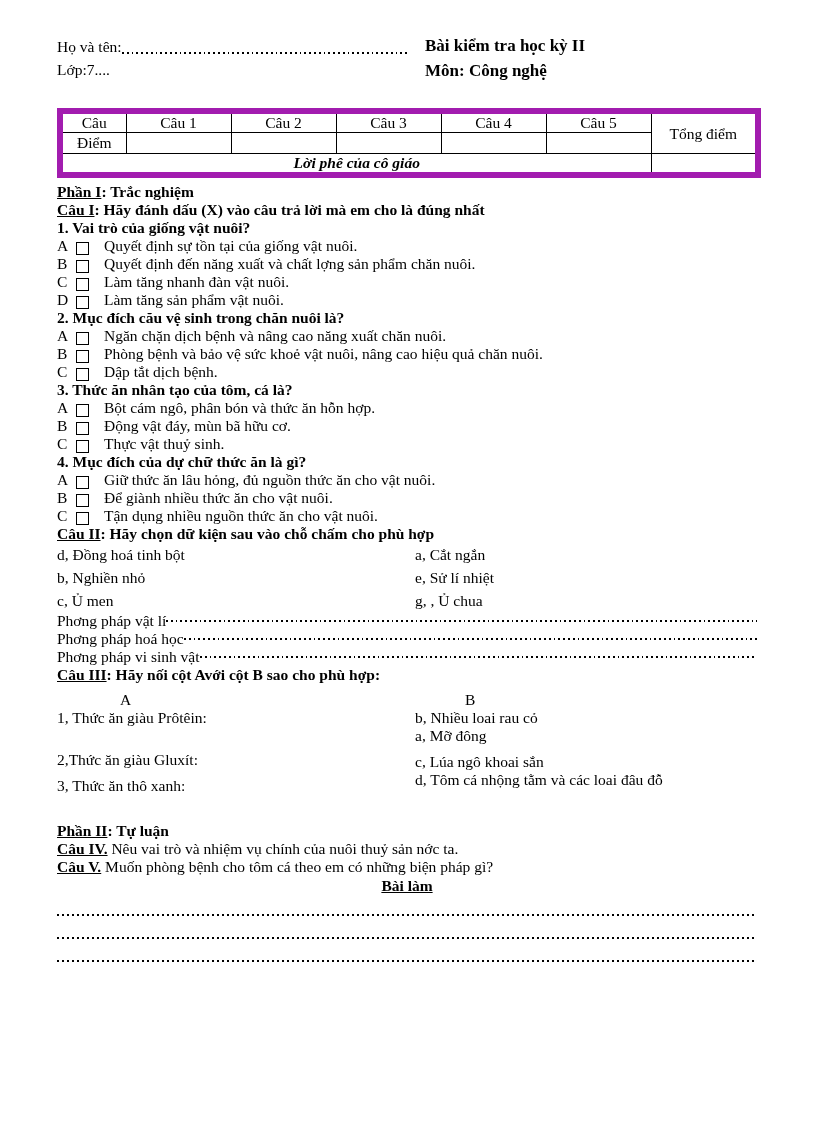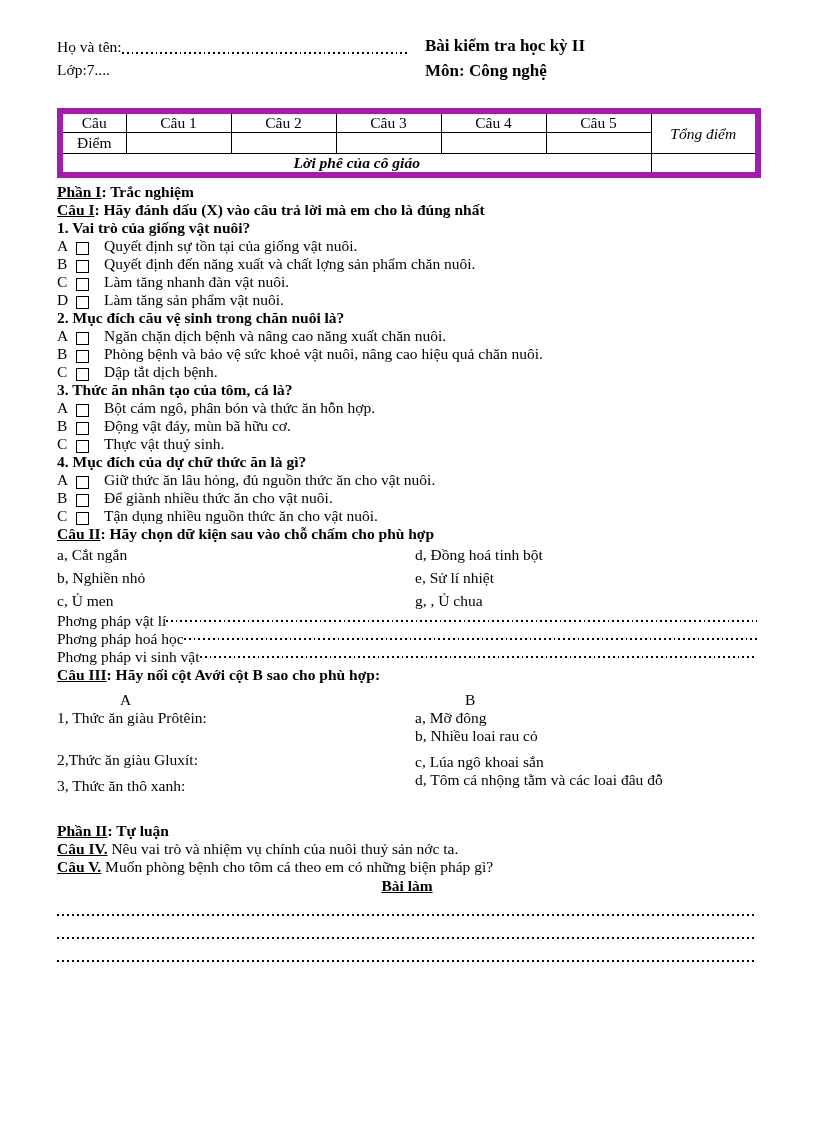--- a/index.html
+++ b/index.html
@@ -12,21 +12,21 @@
   .hdr-left { display:flex; align-items:flex-end; padding-right:18px; }
   .hdr-title { font-weight:bold; font-size:17px; }
   .leader { flex:1; height:4px; margin-bottom:2px;
     background-image:repeating-linear-gradient(to right,#000 0 1.8px,transparent 1.8px 4.8px);
     background-size:100% 2px; background-repeat:no-repeat; background-position:left bottom; }
 
   
   table.score { border-collapse:collapse; table-layout:fixed; width:700px; margin-top:27px; }
   table.score td { border:1px solid #000; text-align:center; font-size:15.5px; padding:0; height:21px; overflow:hidden; }
   table.score { border:6px solid #a21caf; }
-  td.total-cell { font-size:16px;font-style:italic; }
+  td.total-cell { font-size:16px; }
   td.comment-cell { height:112px; vertical-align:top; font-weight:bold; font-style:italic; padding-top:2px; }
 
   
   .sec { line-height:18px; }
   .b { font-weight:bold; }
   .u { text-decoration:underline; }
   .part-head, .q-title { font-weight:bold; }
   .opt { display:flex; align-items:baseline; line-height:18px; }
   .opt-letter { display:inline-block; width:19px; }
   .cb { display:inline-block; width:13px; height:13px; border:1px solid #000; transform:translateY(4px); flex:0 0 13px; }
@@ -174,22 +174,22 @@
         <span class="opt-text"> Để giành nhiều thức ăn cho vật nuôi.</span>
       </div>
     <div class="opt">
         <span class="opt-letter">C</span>
         <span class="cb"></span>
         <span class="opt-text">Tận dụng nhiều nguồn thức ăn cho vật nuôi.</span>
       </div>
 
     <div class="part-head"><span class="u">Câu II</span><span>: Hãy chọn dữ kiện sau vào chỗ chấm cho phù hợp</span></div>
     <div class="pair-grid">
+      <div>d, Đồng   hoá tinh bột</div>
       <div>a, Cắt ngắn</div>
-      <div>d, Đồng   hoá tinh bột</div>
       <div>b, Nghiền  nhỏ</div>
       <div>e, Sử lí nhiệt</div>
       <div>c, Ủ men</div>
       <div>g, , Ủ chua</div>
     </div>
     <div class="fill-row">
         <span>Phơng   pháp vật lí</span>
         <span class="leader"></span>
       </div>
     <div class="fill-row">
@@ -204,22 +204,22 @@
     <div class="part-head"><span class="u">Câu III</span><span>: Hãy nối cột Avới cột B sao cho phù hợp:</span></div>
     <div class="match">
       <div class="match-hdr-a">A</div>
       <div class="match-hdr-b">B</div>
       <div class="mcol">
         <div>1, Thức ăn giàu  Prôtêin:</div>
         <div class="ma-2">2,Thức ăn giàu  Gluxít:</div>
         <div class="ma-3">3, Thức ăn thô xanh:</div>
       </div>
       <div class="mcol">
+        <div>b, Nhiều  loai rau cỏ</div>
         <div>a, Mỡ đông</div>
-        <div>b, Nhiều  loai rau cỏ</div>
         <div class="mb-3">c, Lúa ngô khoai sắn</div>
         <div>d, Tôm cá nhộng  tằm và các  loai đâu đỗ</div>
       </div>
     </div>
   </div>
 
   <div class="sec part2">
     <div class="part-head"><span class="u">Phần II</span><span>: Tự luận</span></div>
     <div><span class="b u">Câu IV.</span><span> Nêu vai trò và nhiệm vụ chính của nuôi thuỷ sản nớc   ta.</span></div>
     <div><span class="b u">Câu V.</span><span>  Muốn phòng bệnh cho tôm  cá theo em  có những biện pháp gì?</span></div>

